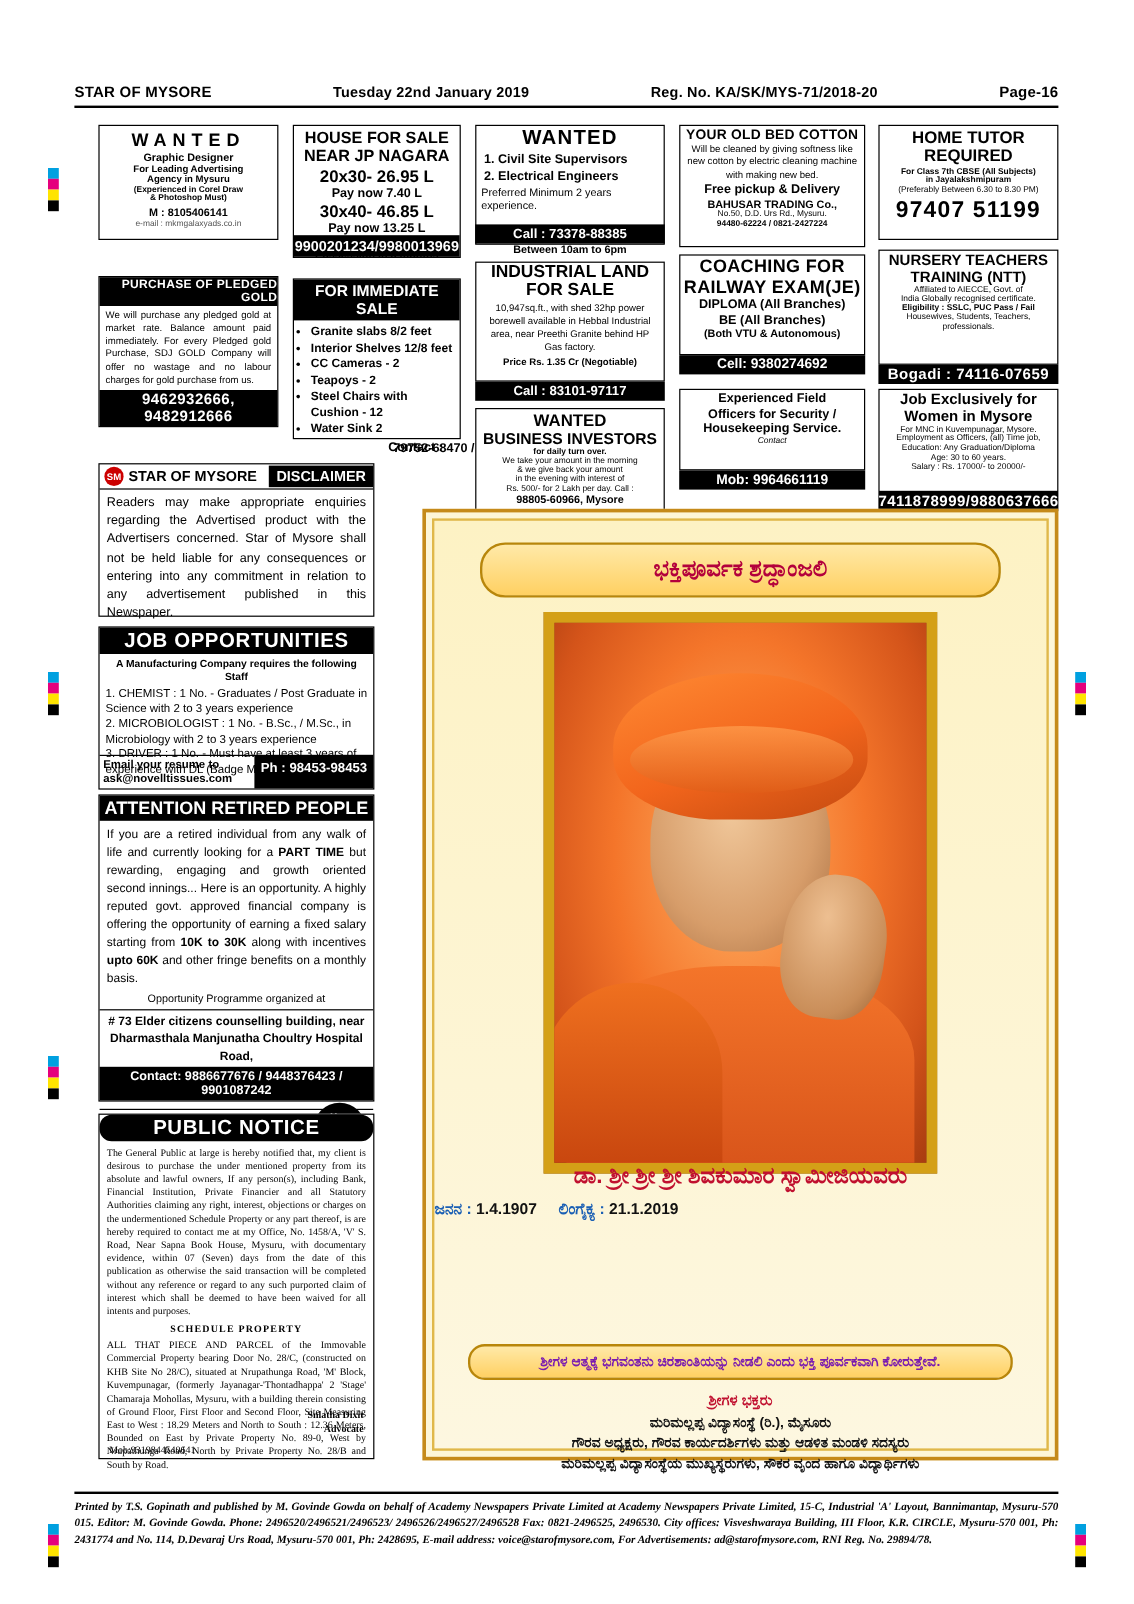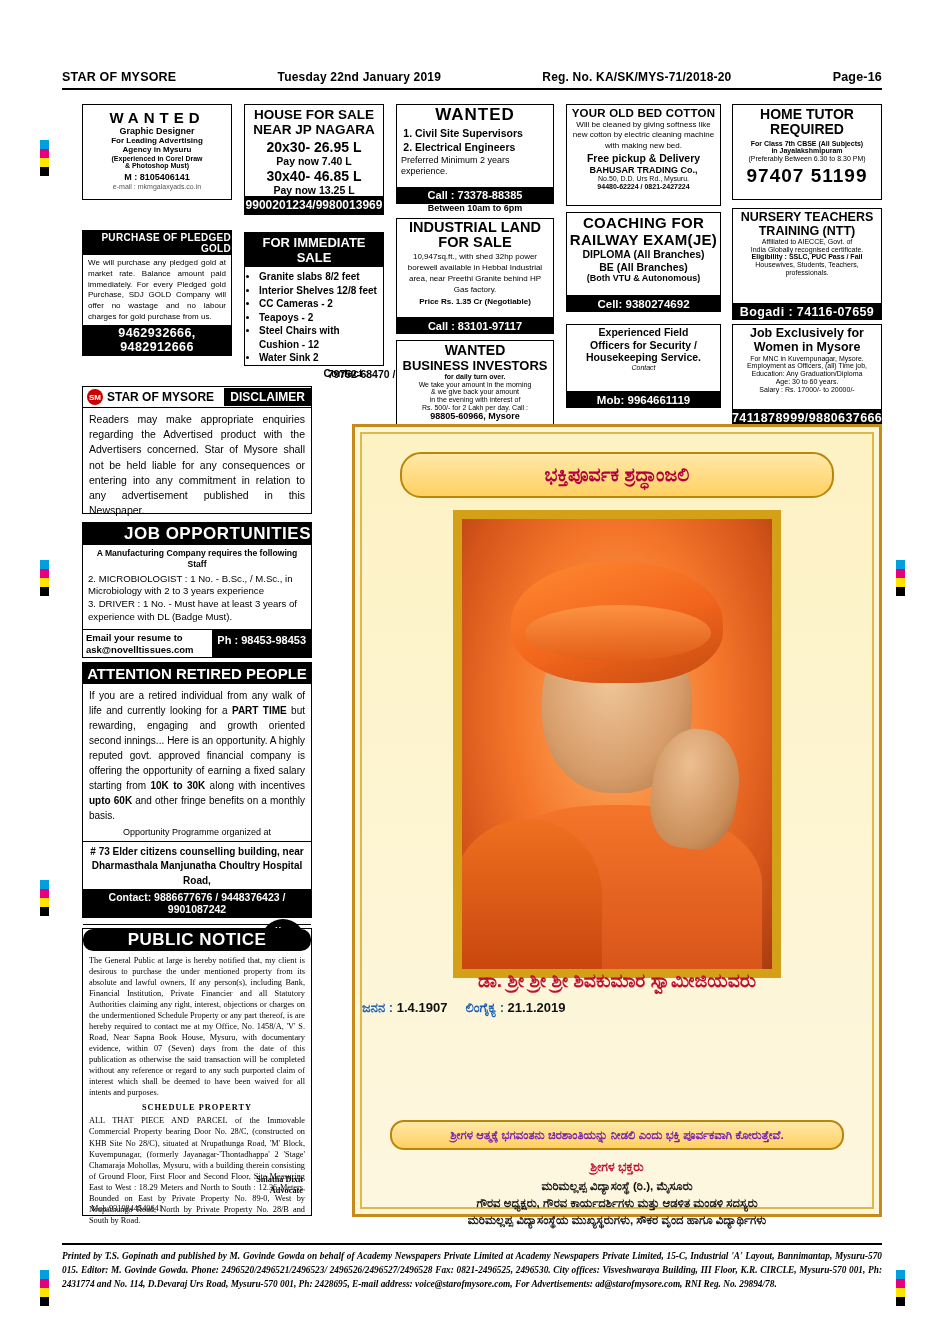--- a/index.html
+++ b/index.html
@@ -47,21 +47,21 @@
   .ntt .hd{font-weight:bold;font-size:12.5px;line-height:1.12;}
   .jobw .hd{font-weight:bold;font-size:12.5px;line-height:1.15;}
   
   .disc-hd{display:flex;align-items:center;border-bottom:1px solid #000;}
   .disc-hd .logo{width:16px;height:16px;border-radius:50%;background:#c00;color:#fff;font-size:8px;font-weight:bold;display:flex;align-items:center;justify-content:center;margin:2px 4px;}
   .disc-hd .t1{font-weight:bold;font-size:12px;flex:1;}
   .disc-hd .t2{font-weight:bold;font-size:12px;background:#000;color:#fff;padding:2px 6px;}
   .disc-body{padding:4px 6px;font-size:10.5px;line-height:1.45;text-align:justify;}
   .disc-body .mgmt{text-align:right;font-weight:bold;display:block;margin-top:2px;}
   
-  .jo-hd{background:#000;color:#fff;font-weight:bold;font-size:17px;text-align:right;letter-spacing:.5px;padding:1px 0;}
+  .jo-hd{background:#000;color:#fff;font-weight:bold;font-size:17px;text-align:center;letter-spacing:.5px;padding:1px 0;}
   .jo-body{padding:3px 5px;font-size:9.6px;line-height:1.32;}
   .jo-body .sub{text-align:center;font-weight:bold;font-size:8.6px;margin-bottom:2px;}
   .jo-foot{display:flex;border-top:1px solid #000;}
   .jo-foot .l{flex:1;font-size:9.5px;font-weight:bold;padding:2px 3px;line-height:1.2;}
   .jo-foot .r{background:#000;color:#fff;font-weight:bold;font-size:11px;padding:4px 5px;}
   
   .ret-hd{background:#000;color:#fff;font-weight:bold;font-size:15px;text-align:center;padding:2px 0;}
   .ret-body{padding:4px 6px;font-size:10px;line-height:1.5;text-align:justify;}
   .ret-venue{border-top:1px solid #000;border-bottom:1px solid #000;text-align:center;font-weight:bold;font-size:10px;line-height:1.45;padding:3px 4px;}
   .ret-venue .vedike{font-size:12.5px;}
@@ -286,20 +286,21 @@
     <div class="disc-body">
       <span>Readers may make appropriate enquiries regarding the Advertised product with the Advertisers concerned. Star of Mysore shall not be held liable for any consequences or entering into any commitment in relation to any advertisement published in this Newspaper.</span>
       <span class="mgmt">— Management</span>
     </div>
   </div>
 
   <div class="col box" style="left:82px;top:522px;width:230px;height:136px;">
     <div class="jo-hd">JOB OPPORTUNITIES</div>
     <div class="jo-body">
       <div class="sub">A Manufacturing Company requires the following Staff</div>
+      <div>1. CHEMIST : 1 No. - Graduates / Post Graduate in Science with 2 to 3 years experience</div>
       <div>2. MICROBIOLOGIST : 1 No. - B.Sc., / M.Sc., in Microbiology with 2 to 3 years  experience</div>
       <div>3. DRIVER : 1 No. - Must have at least 3 years of experience with DL  (Badge Must).</div>
     </div>
     <div class="jo-foot" style="position:absolute;left:0;right:0;bottom:0">
       <div class="l">
         <div>Email your resume to</div>
         <div>ask@novelltissues.com</div>
       </div>
       <div class="r">Ph : 98453-98453</div>
     </div>

